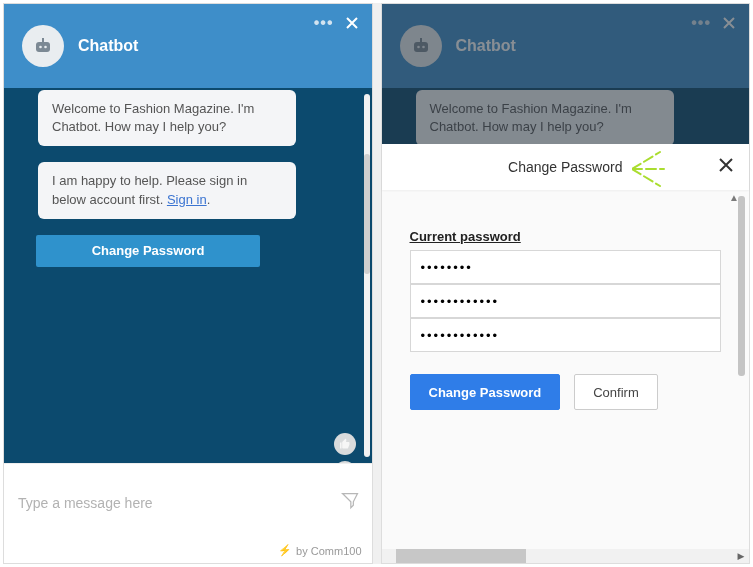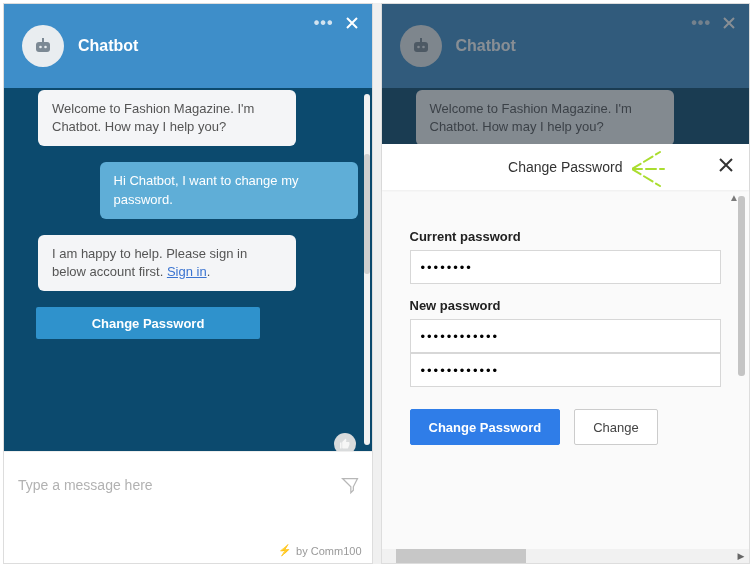--- a/index.html
+++ b/index.html
@@ -147,22 +147,22 @@
   font-size: 13px;
   font-weight: 600;
   cursor: pointer;
   border-radius: 2px;
 }
 
 
 .input-row {
   border-top: 1px solid #eee;
   display: flex;
-  align-items: flex-start;
-  padding: 24px 12px;
+  align-items: center;
+  padding: 18px 12px;
   height: 42px;
   gap: 47px;
 }
 .msg-input {
   flex: 1;
   border: none;
   outline: none;
   font-size: 14px;
   color: #999;
   background: transparent;
@@ -234,20 +234,21 @@
 
 .form {
   padding: 12px 28px;
   font-size: 13px;
   color: #222;
 }
 .label {
   font-weight: 600;
   margin: 14px 0 6px 0;
   font-size: 13px;
+  text-decoration: underline;
 }
 .pw {
   width: 100%;
   box-sizing: border-box;
   height: 34px;
   border: 1px solid #d7d7d7;
   padding: 0 10px;
   font-size: 13px;
   letter-spacing: 2px;
 }
@@ -354,21 +355,20 @@
       </div>
     </div>
 
     <div class="chat-body">
       <div class="scroll-track">
         <div class="scroll-thumb"></div>
       </div>
 
       <div class="msg bot" style="margin-top:-4px">Welcome to Fashion Magazine. I'm Chatbot. How may I help you?</div>
 
-      <div class="msg user">Hi Chatbot, I want to change my password.</div>
 
       <div class="msg bot">
         <span>I am happy to help. Please sign in below account first. </span><a>Sign in</a><span>.</span>
       </div>
 
 
       <div class="fb-btns">
         <div class="fb">
           <svg viewBox="0 0 24 24">
               <path d="M2 21h3V9H2v12zm19-11c0-1.1-.9-2-2-2h-5l.8-4-.1-.6c0-.4-.2-.8-.5-1.1L13.2 1 7 7.6c-.4.4-.6.9-.6 1.4V19c0 1.1.9 2 2 2h8c.8 0 1.5-.5 1.8-1.2l2.6-6.1c.1-.2.1-.5.1-.7v-2z"></path>
@@ -446,28 +446,27 @@
               <path d="M3 3 L15 15 M15 3 L3 15" stroke="#333" stroke-width="2" fill="none"></path>
             </svg>
         </div>
       </div>
       <div class="sheet-arrow">▲</div>
 
       <div class="form">
         <div class="label">Current password</div>
         <input class="pw" type="password" value="••••••••" style="">
 
-        <div class="label">New password</div>
         <input class="pw" type="password" value="••••••••••••" style="">
 
         <input class="pw" type="password" value="••••••••••••" style="">
 
         <div class="btn-row">
           <div class="btn primary">Change Password</div>
-          <div class="btn">Change</div>
+          <div class="btn">Confirm</div>
         </div>
       </div>
 
       <div class="form-scroll-track">
         <div class="form-scroll-thumb"></div>
       </div>
     </div>
 
     <div class="hscroll">
       <div class="hthumb"></div>

